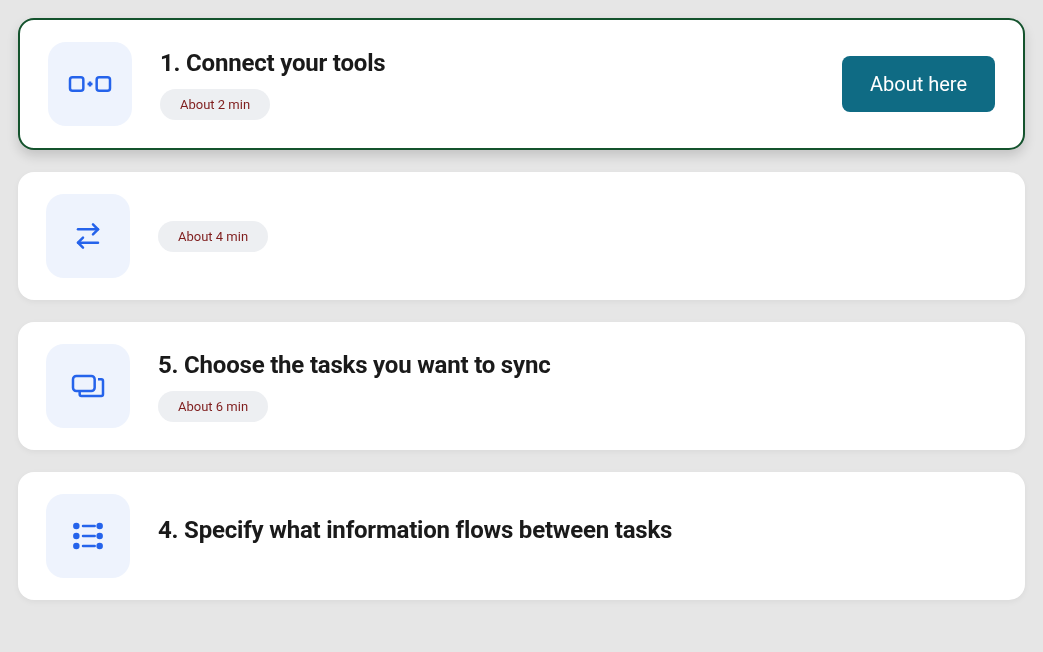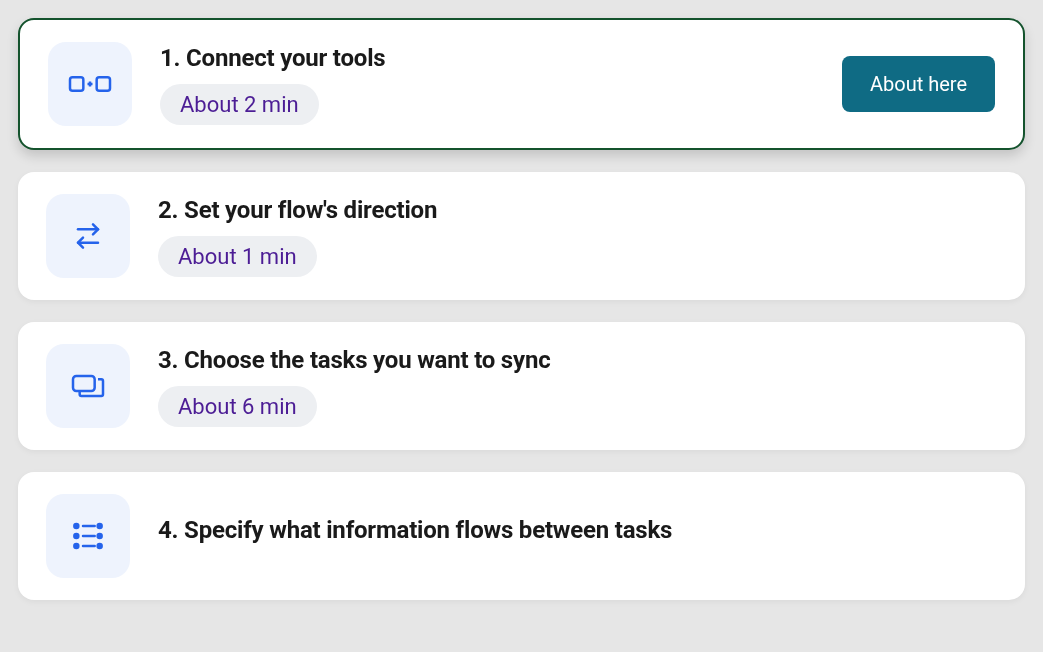--- a/index.html
+++ b/index.html
@@ -46,22 +46,22 @@
     .title {
       font-size: 24px;
       font-weight: 700;
       color: #1a1a1a;
       margin-bottom: 12px;
       letter-spacing: -0.2px;
     }
     .duration {
       display: inline-block;
       background: #edeff2;
-      color: #4c1d95;
-      font-size: 22px;
+      color: #7f1d1d;
+      font-size: 13px;
       padding: 8px 20px;
       border-radius: 999px;
     }
     .start-btn {
       background: #0f6b84;
       color: #fff;
       border: none;
       border-radius: 8px;
       padding: 16px 28px;
       font-size: 20px;
@@ -92,34 +92,33 @@
 <div class="card inactive">
   <div class="icon-box">
     <svg viewBox="0 0 60 60" fill="none" stroke="#2563eb" stroke-width="3" stroke-linecap="round" stroke-linejoin="round">
       <line x1="18" y1="22" x2="42" y2="22"></line>
       <polyline points="36,16 42,22 36,28"></polyline>
       <line x1="42" y1="38" x2="18" y2="38"></line>
       <polyline points="24,32 18,38 24,44"></polyline>
     </svg>
   </div>
   <div class="content">
-    <div class="title">2. Set your flow's direction</div>
-    <div class="duration">About 1 min</div>
+    <div class="duration">About 4 min</div>
   </div>
 </div>
 
 <div class="card inactive">
   <div class="icon-box">
     <svg viewBox="0 0 60 60" fill="none" stroke="#2563eb" stroke-width="3" stroke-linejoin="round">
       <rect x="12" y="18" width="26" height="18" rx="4"></rect>
       <path d="M 42 22 L 46 22 Q 48 22 48 24 L 48 40 Q 48 42 46 42 L 22 42 Q 20 42 20 40 L 20 36"></path>
     </svg>
   </div>
   <div class="content">
-    <div class="title">3. Choose the tasks you want to sync</div>
+    <div class="title">5. Choose the tasks you want to sync</div>
     <div class="duration">About 6 min</div>
   </div>
 </div>
 
 <div class="card inactive" style="margin-bottom:16px;">
   <div class="icon-box">
     <svg viewBox="0 0 60 60" fill="#2563eb" stroke="#2563eb" stroke-width="3" stroke-linecap="round">
       <circle cx="16" cy="18" r="2.4"></circle>
       <line x1="24" y1="18" x2="38" y2="18" stroke-dasharray="0"></line>
       <circle cx="44" cy="18" r="2.4"></circle>

